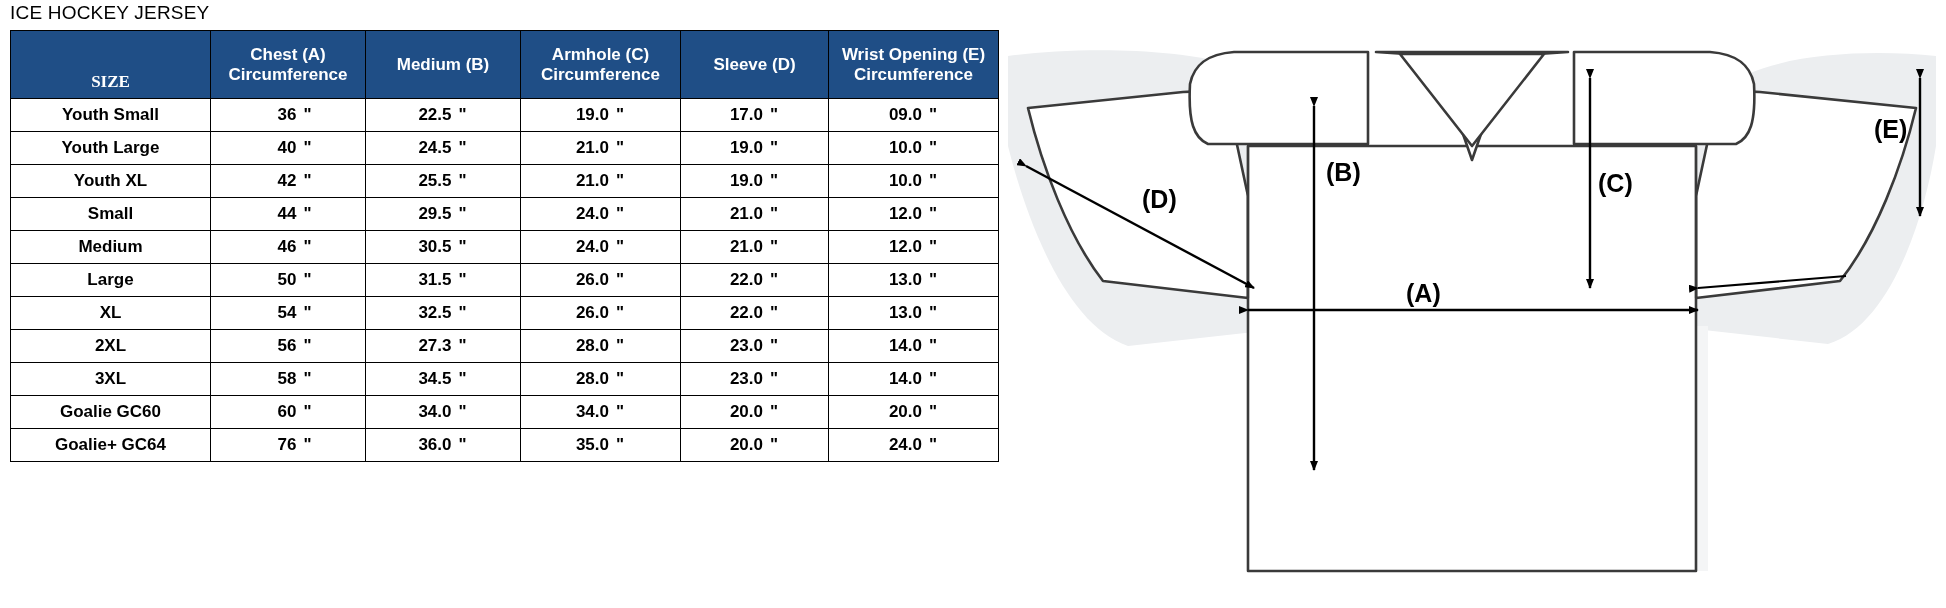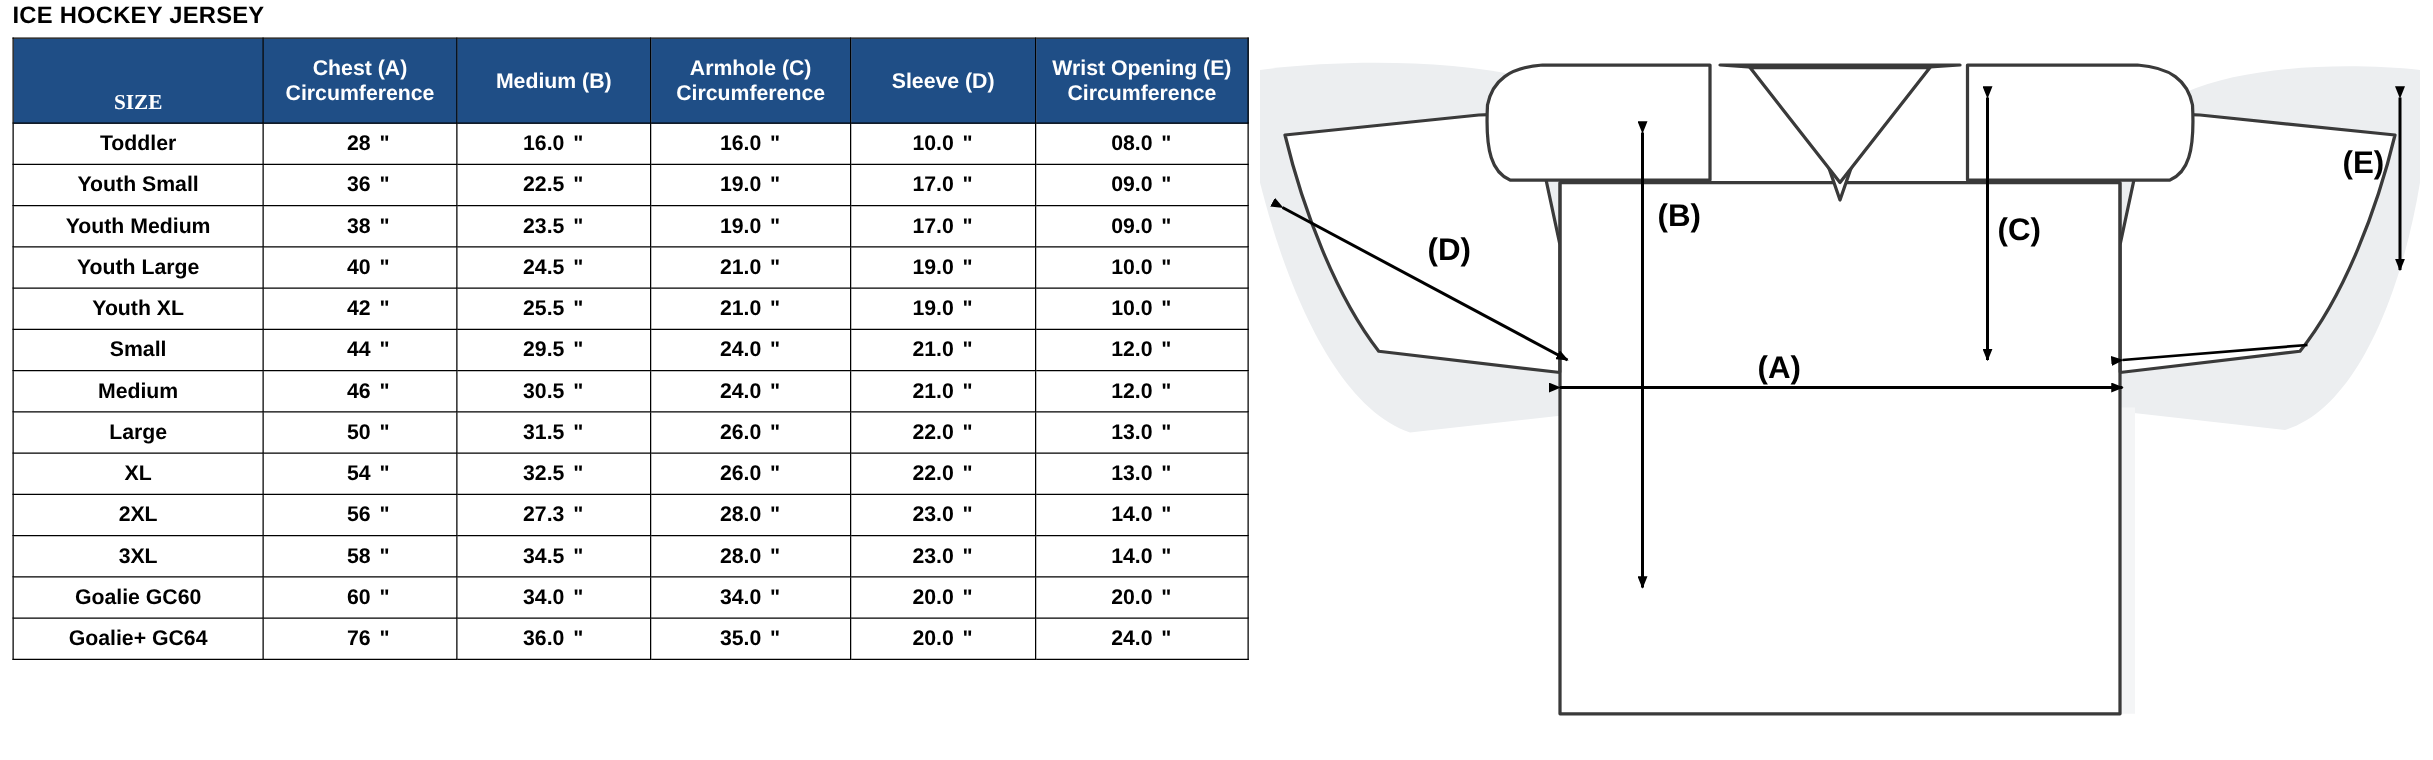--- a/index.html
+++ b/index.html
@@ -17,21 +17,21 @@
   #page {
     position: relative;
     width: 1946px;
     height: 608px;
   }
   #title {
     position: absolute;
     left: 10px;
     top: 2px;
     font-size: 19px;
-    font-weight: bold;
+    font-weight: normal;
     color: #000000;
     letter-spacing: 0.2px;
   }
   #table-wrap {
     position: absolute;
     left: 10px;
     top: 30px;
     width: 988px;
   }
   table.size-chart {
@@ -127,44 +127,28 @@
           <th class="size-head">SIZE</th>
           <th>Chest (A) Circumference</th>
           <th>Medium (B)</th>
           <th>Armhole (C) Circumference</th>
           <th>Sleeve (D)</th>
           <th>Wrist Opening (E) Circumference</th>
         </tr>
       </thead>
       <tbody id="table-body">
           <tr>
-            <td class="sizename">Toddler</td>
-            <td><span class="val">28</span><span class="unit">"</span></td>
-            <td><span class="val">16.0</span><span class="unit">"</span></td>
-            <td><span class="val">16.0</span><span class="unit">"</span></td>
-            <td><span class="val">10.0</span><span class="unit">"</span></td>
-            <td><span class="val">08.0</span><span class="unit">"</span></td>
-          </tr>
-          <tr>
             <td class="sizename">Youth Small</td>
             <td><span class="val">36</span><span class="unit">"</span></td>
             <td><span class="val">22.5</span><span class="unit">"</span></td>
             <td><span class="val">19.0</span><span class="unit">"</span></td>
             <td><span class="val">17.0</span><span class="unit">"</span></td>
             <td><span class="val">09.0</span><span class="unit">"</span></td>
           </tr>
           <tr>
-            <td class="sizename">Youth Medium</td>
-            <td><span class="val">38</span><span class="unit">"</span></td>
-            <td><span class="val">23.5</span><span class="unit">"</span></td>
-            <td><span class="val">19.0</span><span class="unit">"</span></td>
-            <td><span class="val">17.0</span><span class="unit">"</span></td>
-            <td><span class="val">09.0</span><span class="unit">"</span></td>
-          </tr>
-          <tr>
             <td class="sizename">Youth Large</td>
             <td><span class="val">40</span><span class="unit">"</span></td>
             <td><span class="val">24.5</span><span class="unit">"</span></td>
             <td><span class="val">21.0</span><span class="unit">"</span></td>
             <td><span class="val">19.0</span><span class="unit">"</span></td>
             <td><span class="val">10.0</span><span class="unit">"</span></td>
           </tr>
           <tr>
             <td class="sizename">Youth XL</td>
             <td><span class="val">42</span><span class="unit">"</span></td>

